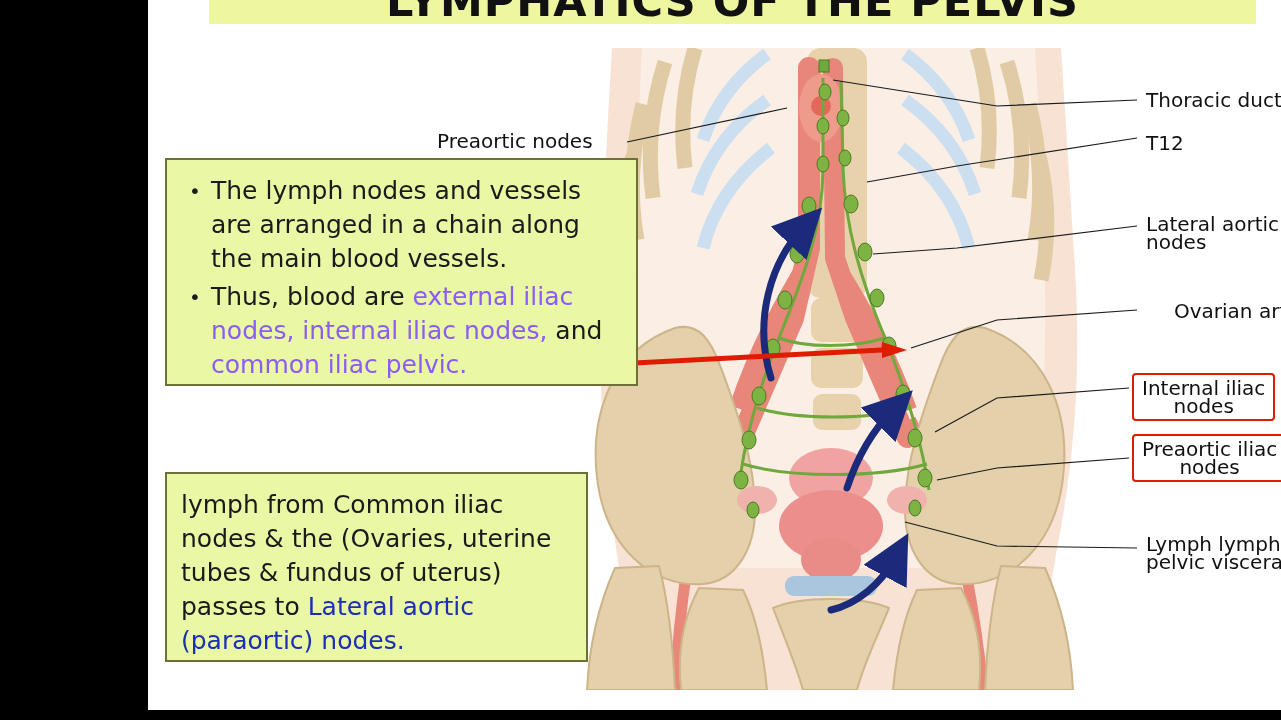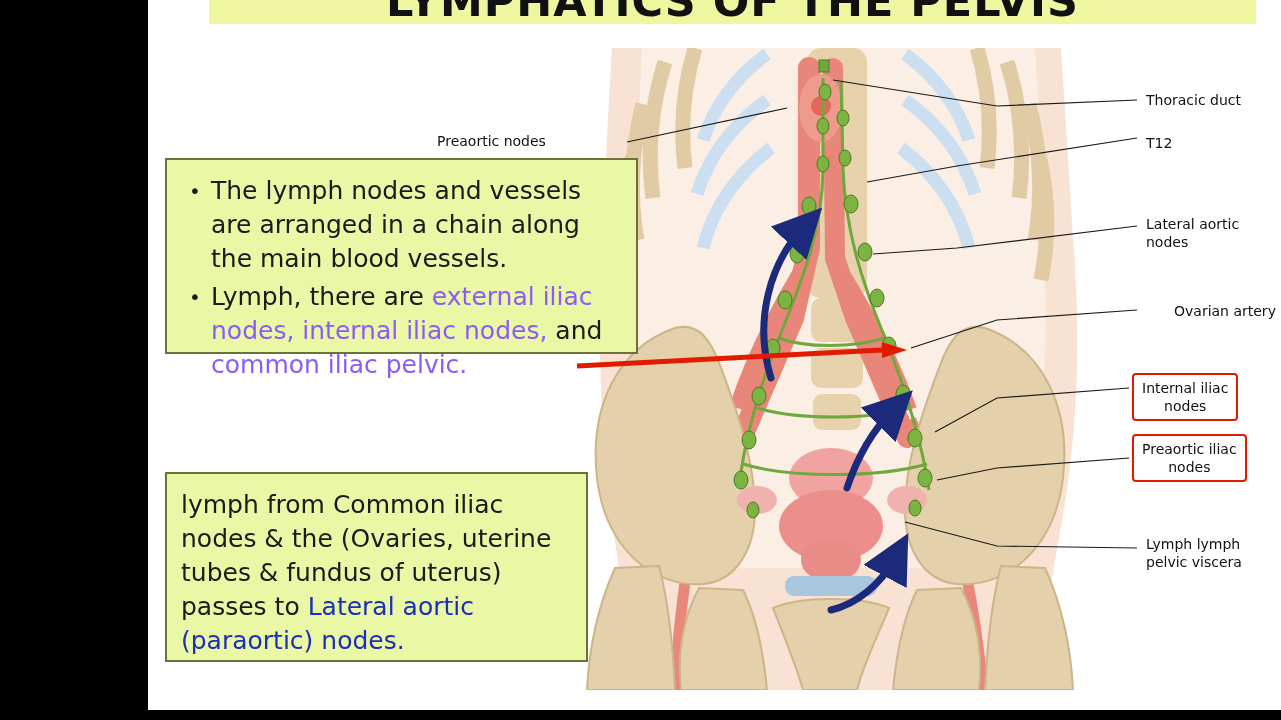--- a/index.html
+++ b/index.html
@@ -71,21 +71,21 @@
   .callout {
     position: absolute;
     background: #eaf7a4;
     border: 2px solid #6f6f3a;
     box-sizing: border-box;
   }
   #callout-top {
     left: 165px;
     top: 158px;
     width: 473px;
-    height: 196px;
+    height: 228px;
     padding: 14px 16px 10px 16px;
   }
   #callout-bottom {
     left: 165px;
     top: 472px;
     width: 423px;
     height: 190px;
     padding: 14px 14px 4px 14px;
   }
   ul.bullets {
@@ -124,21 +124,21 @@
     top: 48px;
     width: 825px;
     height: 642px;
     background: #ffffff;
     overflow: hidden;
   }
   .figure svg { display: block; }
 
   .fig-label {
     position: absolute;
-    font-size: 14px;
+    font-size: 20px;
     color: #111111;
     line-height: 18px;
     white-space: nowrap;
   }
   .boxed-label {
     border: 2px solid #e01b00;
     border-radius: 4px;
     padding: 4px 8px;
     background: #ffffff;
     text-align: center;
@@ -316,21 +316,21 @@
     <div>Lymph lymph</div>
     <div>pelvic viscera</div>
   </div>
 
   <div class="callout" id="callout-top">
     <ul class="bullets">
       <li>
         <span>The lymph nodes and vessels are arranged in a chain along the main blood vessels.</span>
       </li>
       <li>
-        <span>Lymph, there are </span><span class="hl-red">external iliac nodes, internal iliac nodes,</span><span> and </span><span class="hl-red">common iliac pelvic.</span>
+        <span>Thus, blood are </span><span class="hl-red">external iliac nodes, internal iliac nodes,</span><span> and </span><span class="hl-red">common iliac pelvic.</span>
       </li>
     </ul>
   </div>
 
   <div class="callout" id="callout-bottom">
     <div class="bottom-text"><span>lymph from Common iliac nodes &amp; the (Ovaries, uterine tubes &amp; fundus of uterus) passes to </span><span class="hl-blue">Lateral aortic (paraortic) nodes.</span></div>
   </div>
 
 </div>
 

